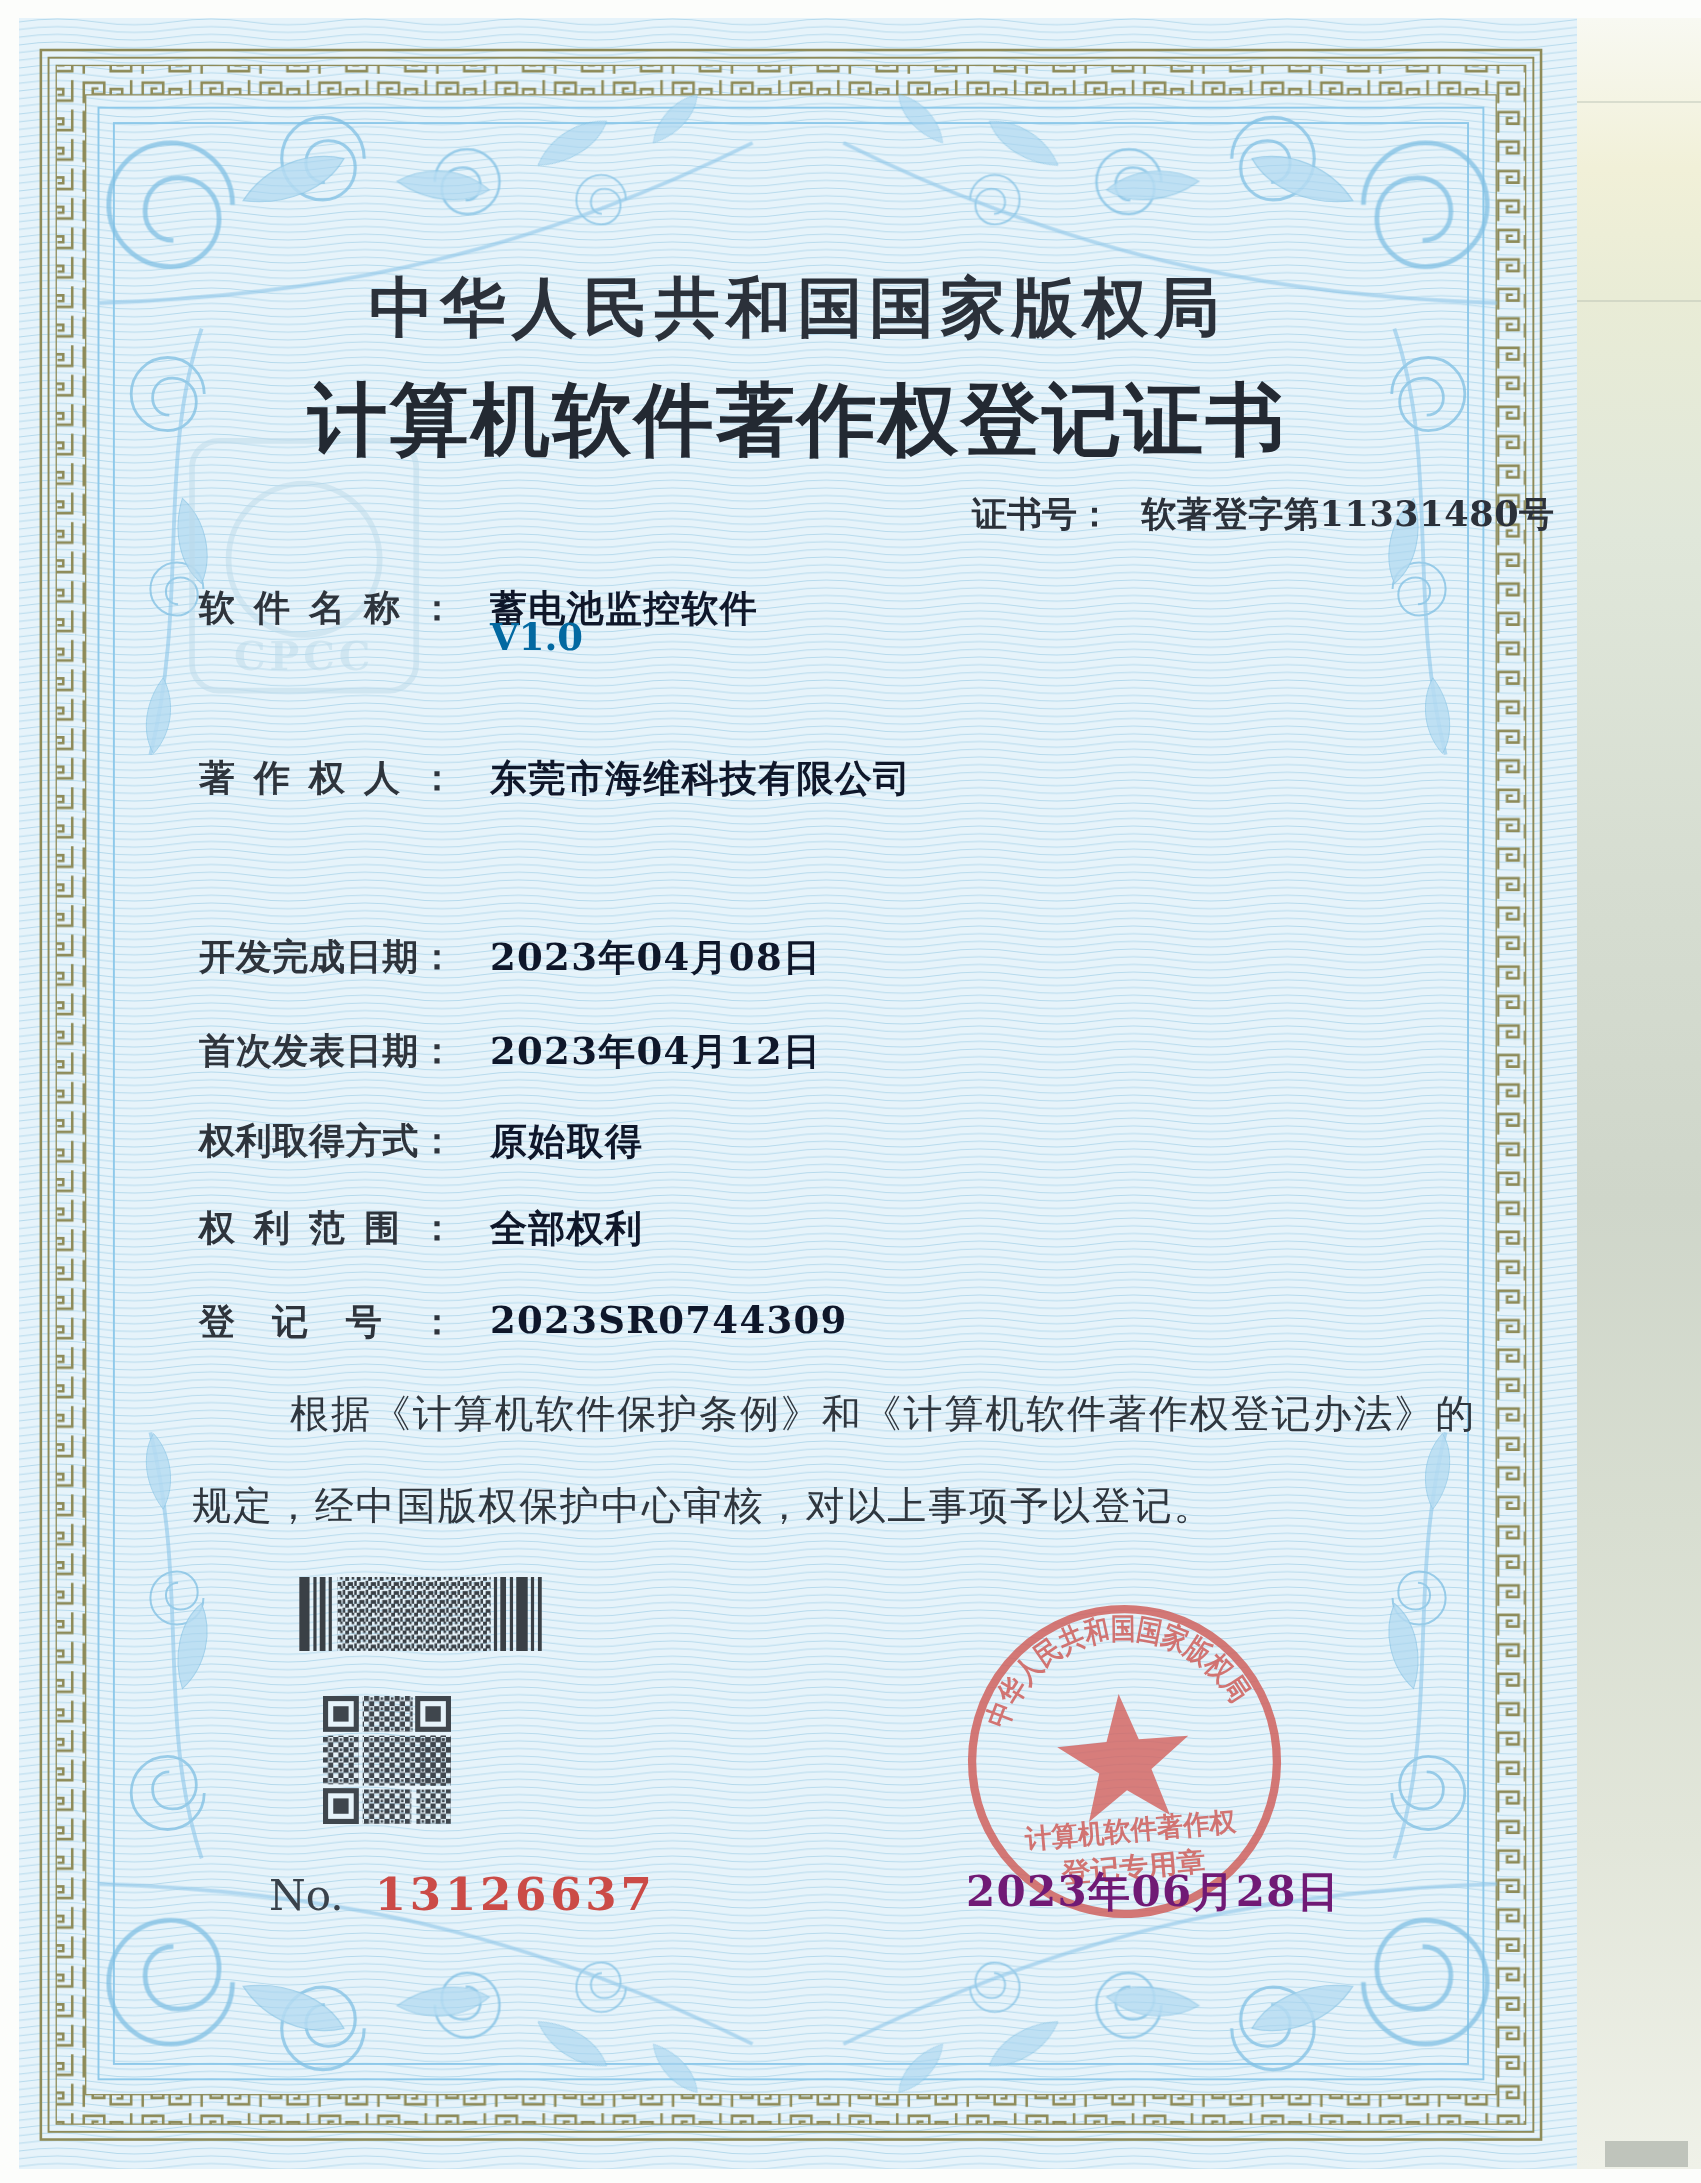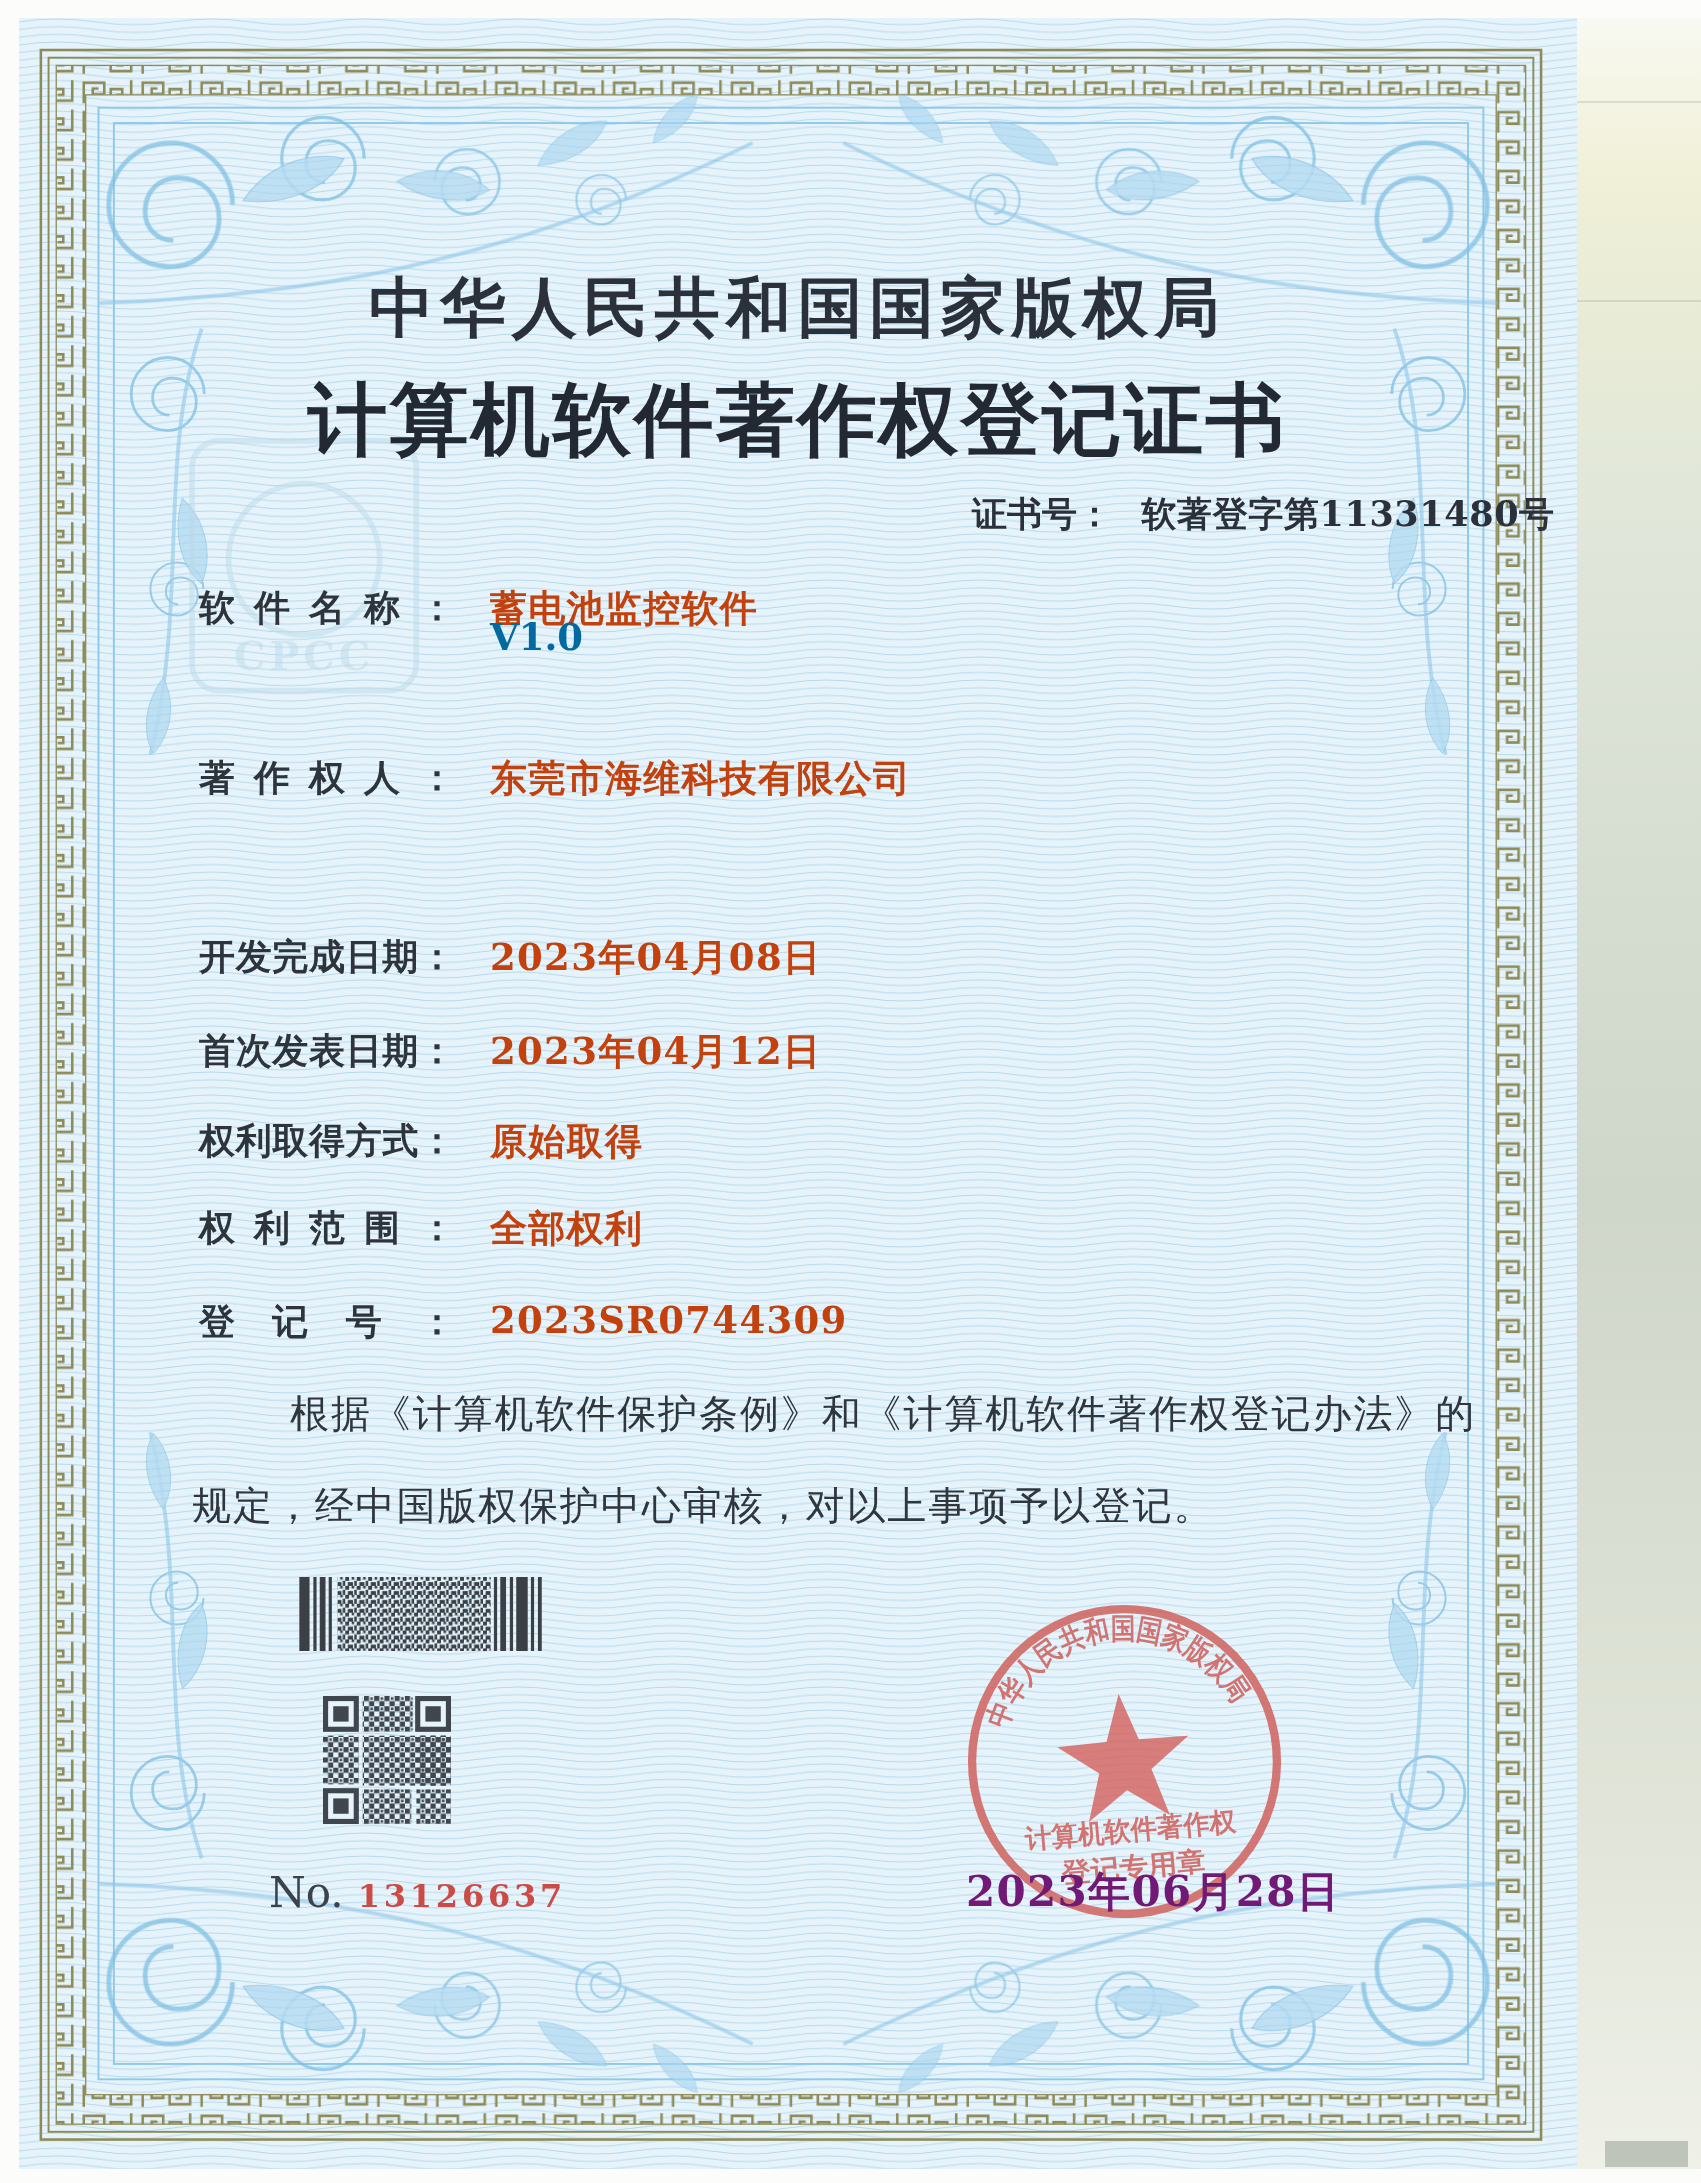--- a/index.html
+++ b/index.html
@@ -26,27 +26,27 @@
   .title-authority{top:264px;left:0;width:1595px;text-align:center;
     font-size:65px;font-weight:700;letter-spacing:6.4px;color:#2b313a;}
   .title-doc{top:368px;left:0;width:1595px;text-align:center;
     font-size:79px;font-weight:700;letter-spacing:2.6px;color:#232932;}
   .certno{top:491px;left:972px;font-size:35px;font-weight:700;color:#2b313a;}
   .certno .val{margin-left:29.5px;letter-spacing:0.6px;}
   .row{position:absolute;left:199px;width:1256px;height:51px;margin-top:20px;}
   .row-label{position:absolute;left:0;top:0;width:256px;font-size:36px;font-weight:700;
     text-align:justify;text-align-last:justify;color:#2e343c;}
   .row-value{position:absolute;left:291px;top:0;font-size:37px;font-weight:700;
-    letter-spacing:1.3px;color:#c2410c;}
+    letter-spacing:1.3px;color:#0f172a;}
   .value2{position:absolute;left:490px;top:615px;font-size:37px;font-weight:700;color:#0369a1;}
   .stmt{position:absolute;font-size:39px;letter-spacing:1.9px;color:#2f363e;}
   .stmt1{left:290px;top:1387px;}
   .stmt2{left:192px;top:1479px;}
   .no-line{position:absolute;left:269px;top:1868px;font-size:42px;color:#3a424b;}
-  .no-line .serial{font-size:32px;color:#cb4b47;margin-left:14px;letter-spacing:3.8px;font-weight:600;}
+  .no-line .serial{font-size:45px;color:#cb4b47;margin-left:31px;letter-spacing:3.8px;font-weight:600;}
   .issue-date{position:absolute;left:966px;top:1864px;font-size:42px;font-weight:700;
     letter-spacing:1.3px;color:#701a75;}
   
   .barcode{position:absolute;left:299px;top:1577px;width:245px;height:74px;}
   .qr{position:absolute;left:323px;top:1696px;width:128px;height:128px;}
   .seal{position:absolute;left:958px;top:1595px;width:333px;height:333px;
     transform:rotate(-5deg);opacity:.93;}
   .seal text{font-family:"DejaVu Serif","Liberation Serif",serif;font-weight:700;}
 </style>
 </head>

